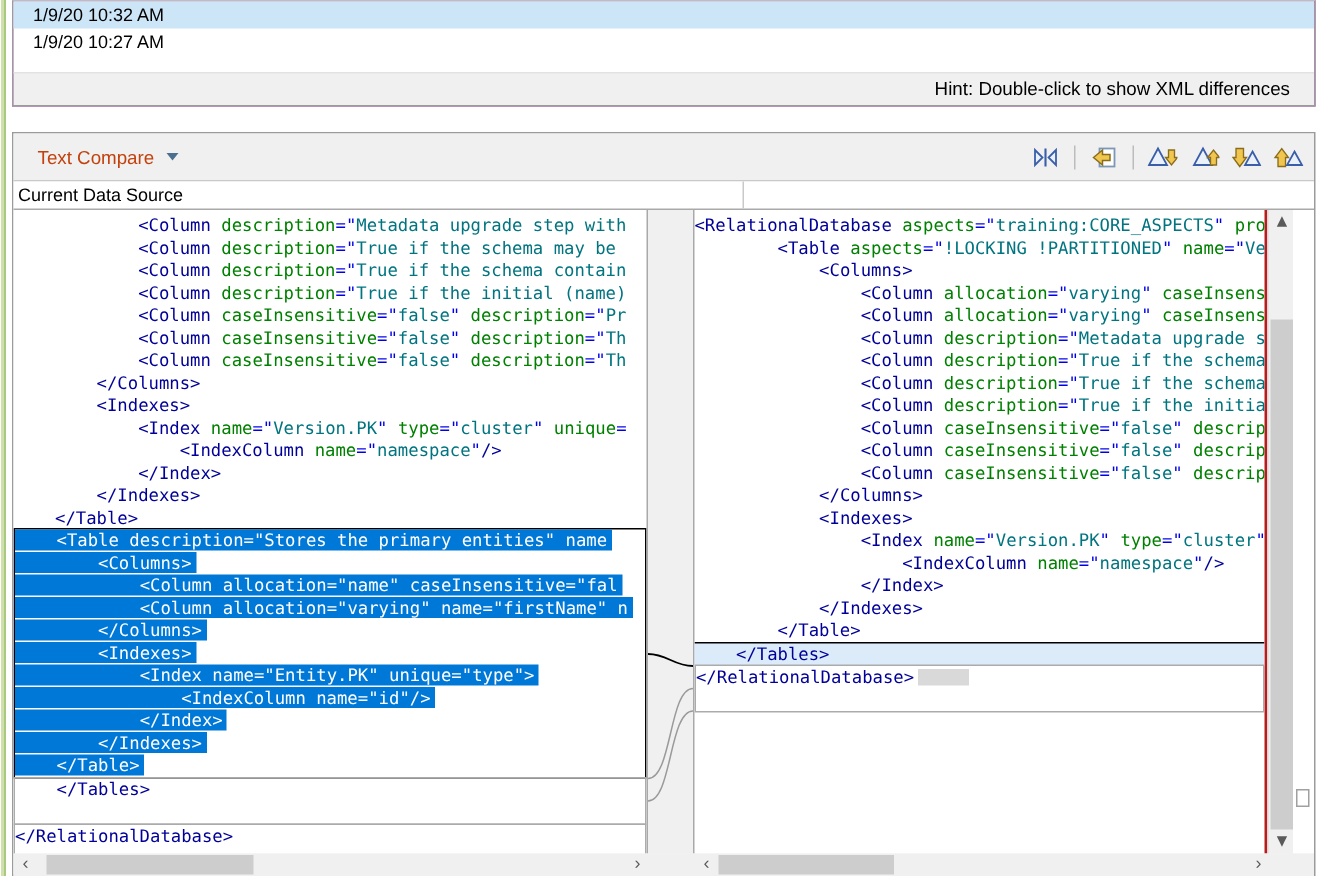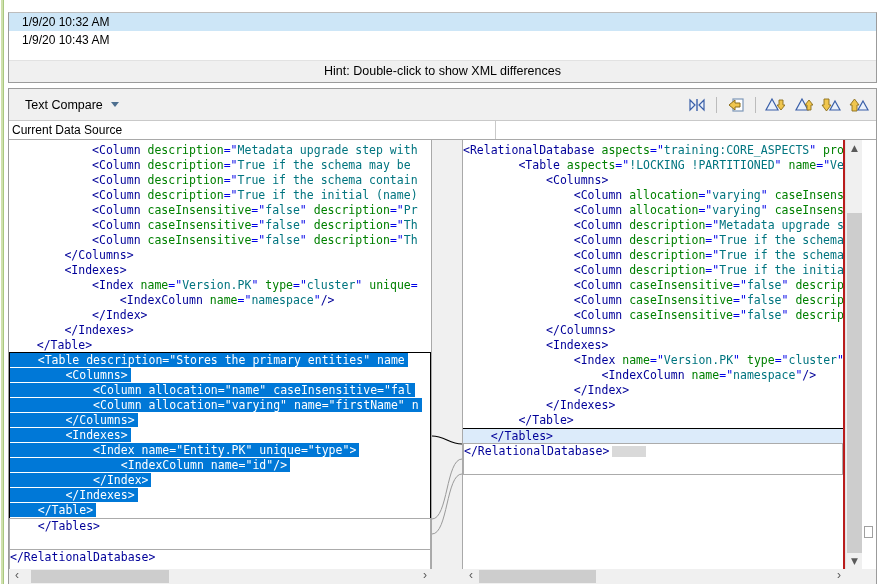--- a/index.html
+++ b/index.html
@@ -2,33 +2,33 @@
 <html><head>
 <meta charset="utf-8">
 <style>
   *{box-sizing:border-box;margin:0;padding:0}
   html,body{width:879px;height:584px;overflow:hidden;background:#fff;
     font-family:"Liberation Sans",sans-serif;}
   
   .win-edge{position:absolute;left:0;top:0;width:7px;height:584px;
     background:linear-gradient(to right,#fff 0 1px,#cfe0ad 1px 3px,#a9c97f 3px 4px,#fff 4px);}
   
-  .history-frame{position:absolute;left:8px;top:12px;width:869px;height:71px;
+  .history-frame{position:absolute;left:8px;top:0;width:869px;height:71px;
     border:1px solid #9b9b9b;border-top:1px solid #bdbdbd;background:#a21caf;}
   .history-rows{height:47px;background:#fff;}
   .history-row{height:18px;line-height:18px;padding-left:13px;font-size:12px;color:#000;}
   .history-row.sel{background:#cde6f7;}
   .hint-bar{height:22px;background:#f0f0f0;border-top:1px solid #e2e2e2;
-    font-size:12.5px;color:#000;text-align:center;padding:3px 0 0 0;}
+    font-size:12.5px;color:#000;text-align:right;padding:3px 16px 0 0;}
   
   .cmp-frame{position:absolute;left:8px;top:88px;width:869px;height:496px;
     border:1px solid #9b9b9b;background:#fff;}
   .cmp-toolbar{height:32px;background:#f0f0f0;border-bottom:1px solid #c9c9c9;
     display:flex;align-items:center;padding:0 6px 0 10px;}
-  .mode-select{display:flex;align-items:center;gap:8px;font-size:12.5px;color:#000000;
+  .mode-select{display:flex;align-items:center;gap:8px;font-size:12.5px;color:#c2410c;
     padding:4px 6px;cursor:default;text-align:right;}
   .dd-arrow{width:0;height:0;border-left:4px solid transparent;border-right:4px solid transparent;
     border-top:5px solid #4d6f8f;}
   .tb-right{margin-left:auto;display:flex;align-items:center;gap:6px;}
   .tb-sep{width:1px;height:16px;background:#bcbcbc;margin:0 2px;}
   .tb-btn{width:22px;height:22px;display:flex;align-items:center;justify-content:center;}
   
   .pane-headers{height:19px;background:#fff;border-bottom:1px solid #a9a9a9;
     display:flex;font-size:12px;color:#000;gap:36px;}
   .pane-headers .hd-left{width:450px;padding:2px 0 0 3px;}
@@ -71,21 +71,21 @@
   svg{display:block}
 </style>
 </head>
 <body>
 
 <div class="win-edge"></div>
 
 <div class="history-frame">
   <div class="history-rows" id="historyRows">
       <div class="history-row sel">1/9/20 10:32 AM</div>
-      <div class="history-row">1/9/20 10:43 AM</div>
+      <div class="history-row">1/9/20 10:27 AM</div>
     </div>
   <div class="hint-bar">Hint: Double-click to show XML differences</div>
 </div>
 
 <div class="cmp-frame">
 
   <div class="cmp-toolbar">
     <div class="mode-select">
       <span>Text Compare</span>
       <span class="dd-arrow"></span>

